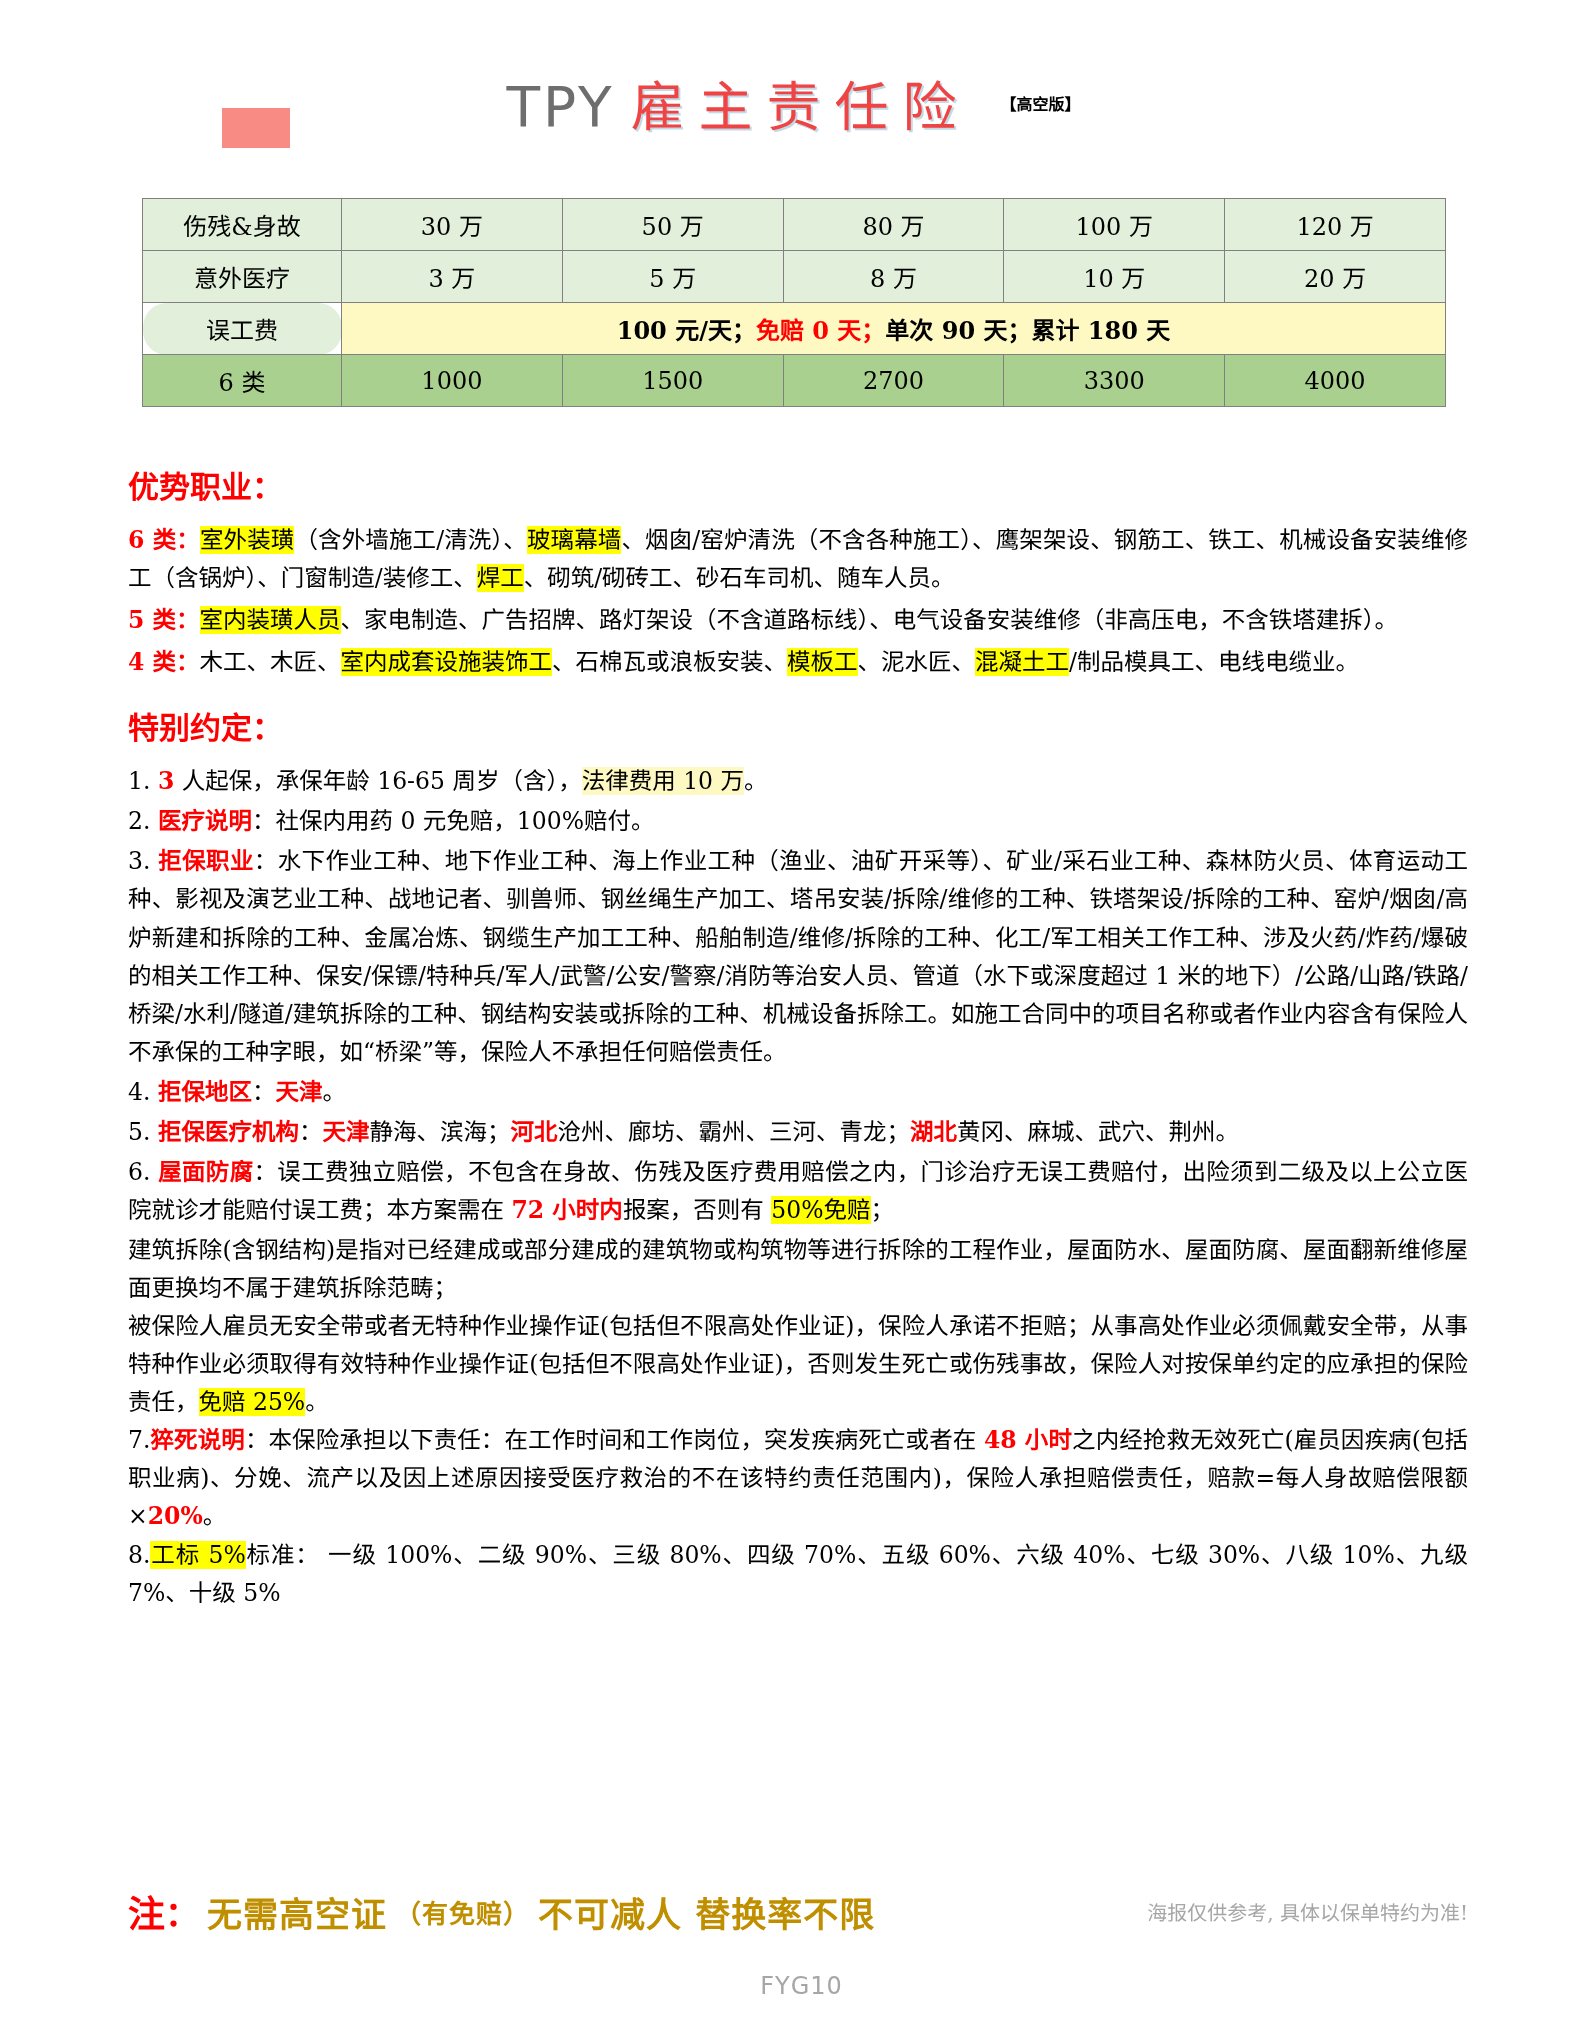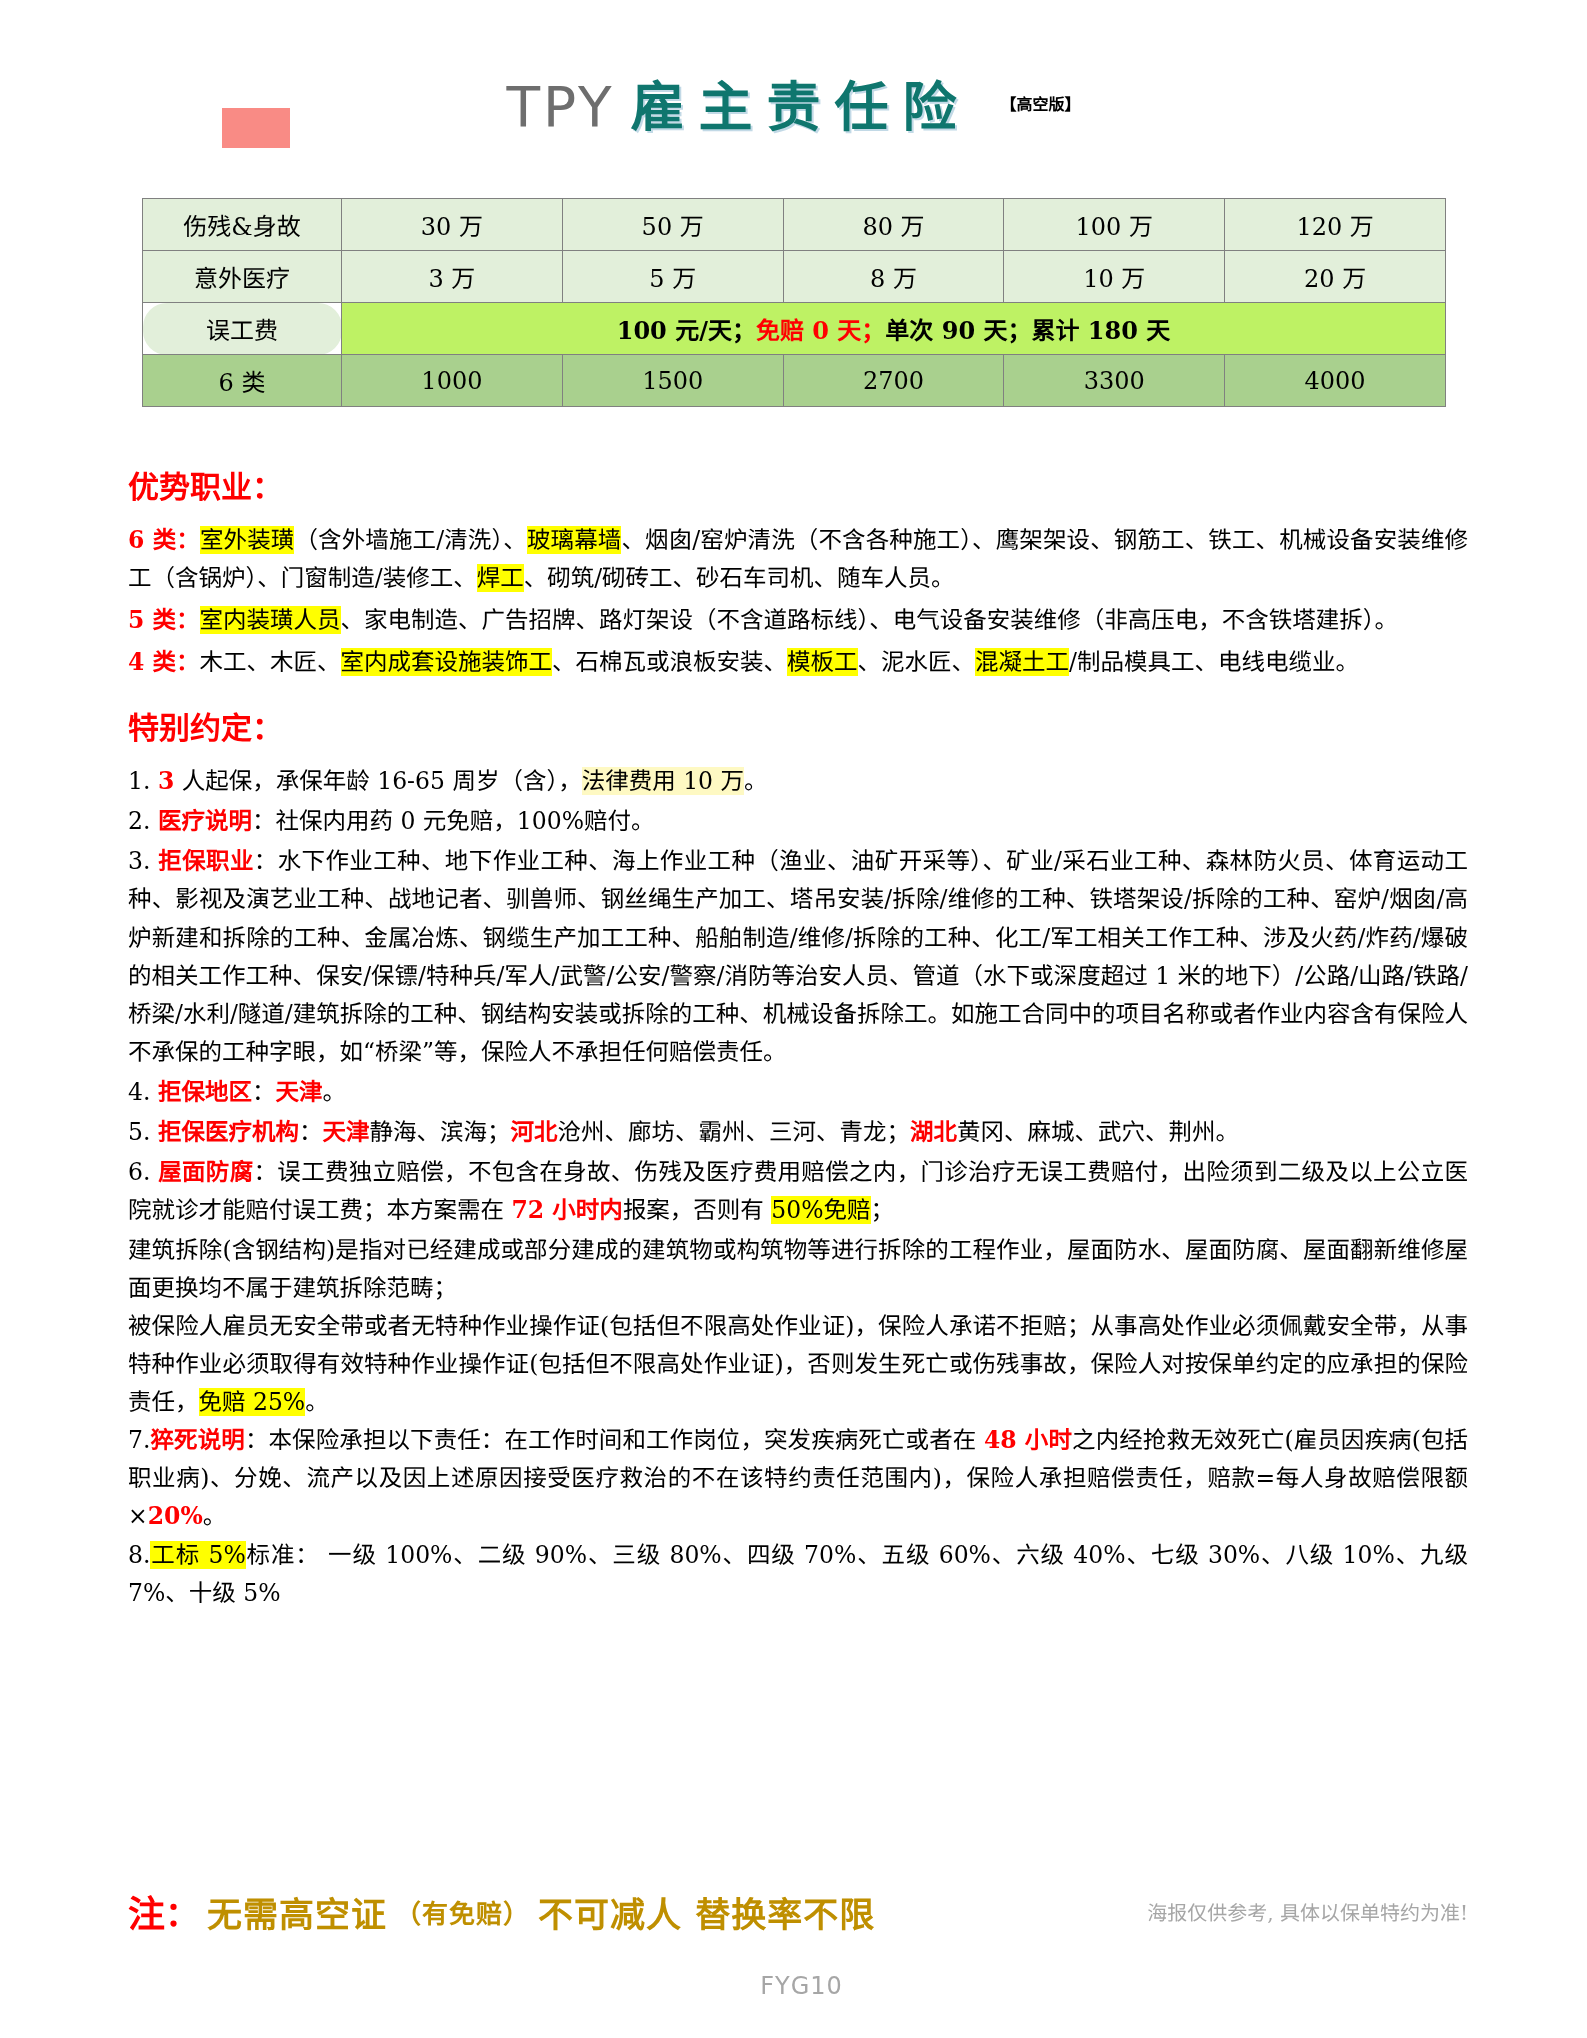--- a/index.html
+++ b/index.html
@@ -42,22 +42,22 @@
   .title-tpy {
     font-family: "DejaVu Sans", "Liberation Sans", sans-serif;
     font-size: 55px;
     color: #6e6e6e;
     letter-spacing: 3px;
     font-weight: 400;
   }
   .title-cn {
     font-family: "DejaVu Sans", "Liberation Sans", sans-serif;
     font-size: 54px;
-    font-weight: 700;
-    color: #0f766e;
+    font-weight: 400;
+    color: #ef4444;
     letter-spacing: 14px;
     text-shadow: 2px 2px 0 rgba(120,170,200,0.45);
   }
   .title-badge {
     font-size: 16px;
     font-weight: 700;
     color: #000000;
     align-self: center;
     margin-left: 14px;
     white-space: nowrap;
@@ -88,21 +88,21 @@
     text-align: center;
     font-family: "DejaVu Serif", "Liberation Serif", serif;
     font-size: 24px;
     height: 45px;
     padding: 3px 4px;
     color: #000;
   }
   td.lbl { width: 190px; }
   .row-a td { background: #e2efda; }
   .row-b td { background: #e2efda; }
-  .row-c td { background: #bef264; }
+  .row-c td { background: #fef9c3; }
   .row-c td.lbl { background: #e2efda; border-radius: 24px; }
   .row-d td { background: #c5e0b4; }
   .row-e td { background: #a9d08e; font-weight: 400; }
   .wage-cell {
     font-weight: 700;
     font-size: 25px;
   }
   .red { color: #ff0000; }
   .tnum {
     font-family: "DejaVu Serif", "Liberation Serif", serif;

